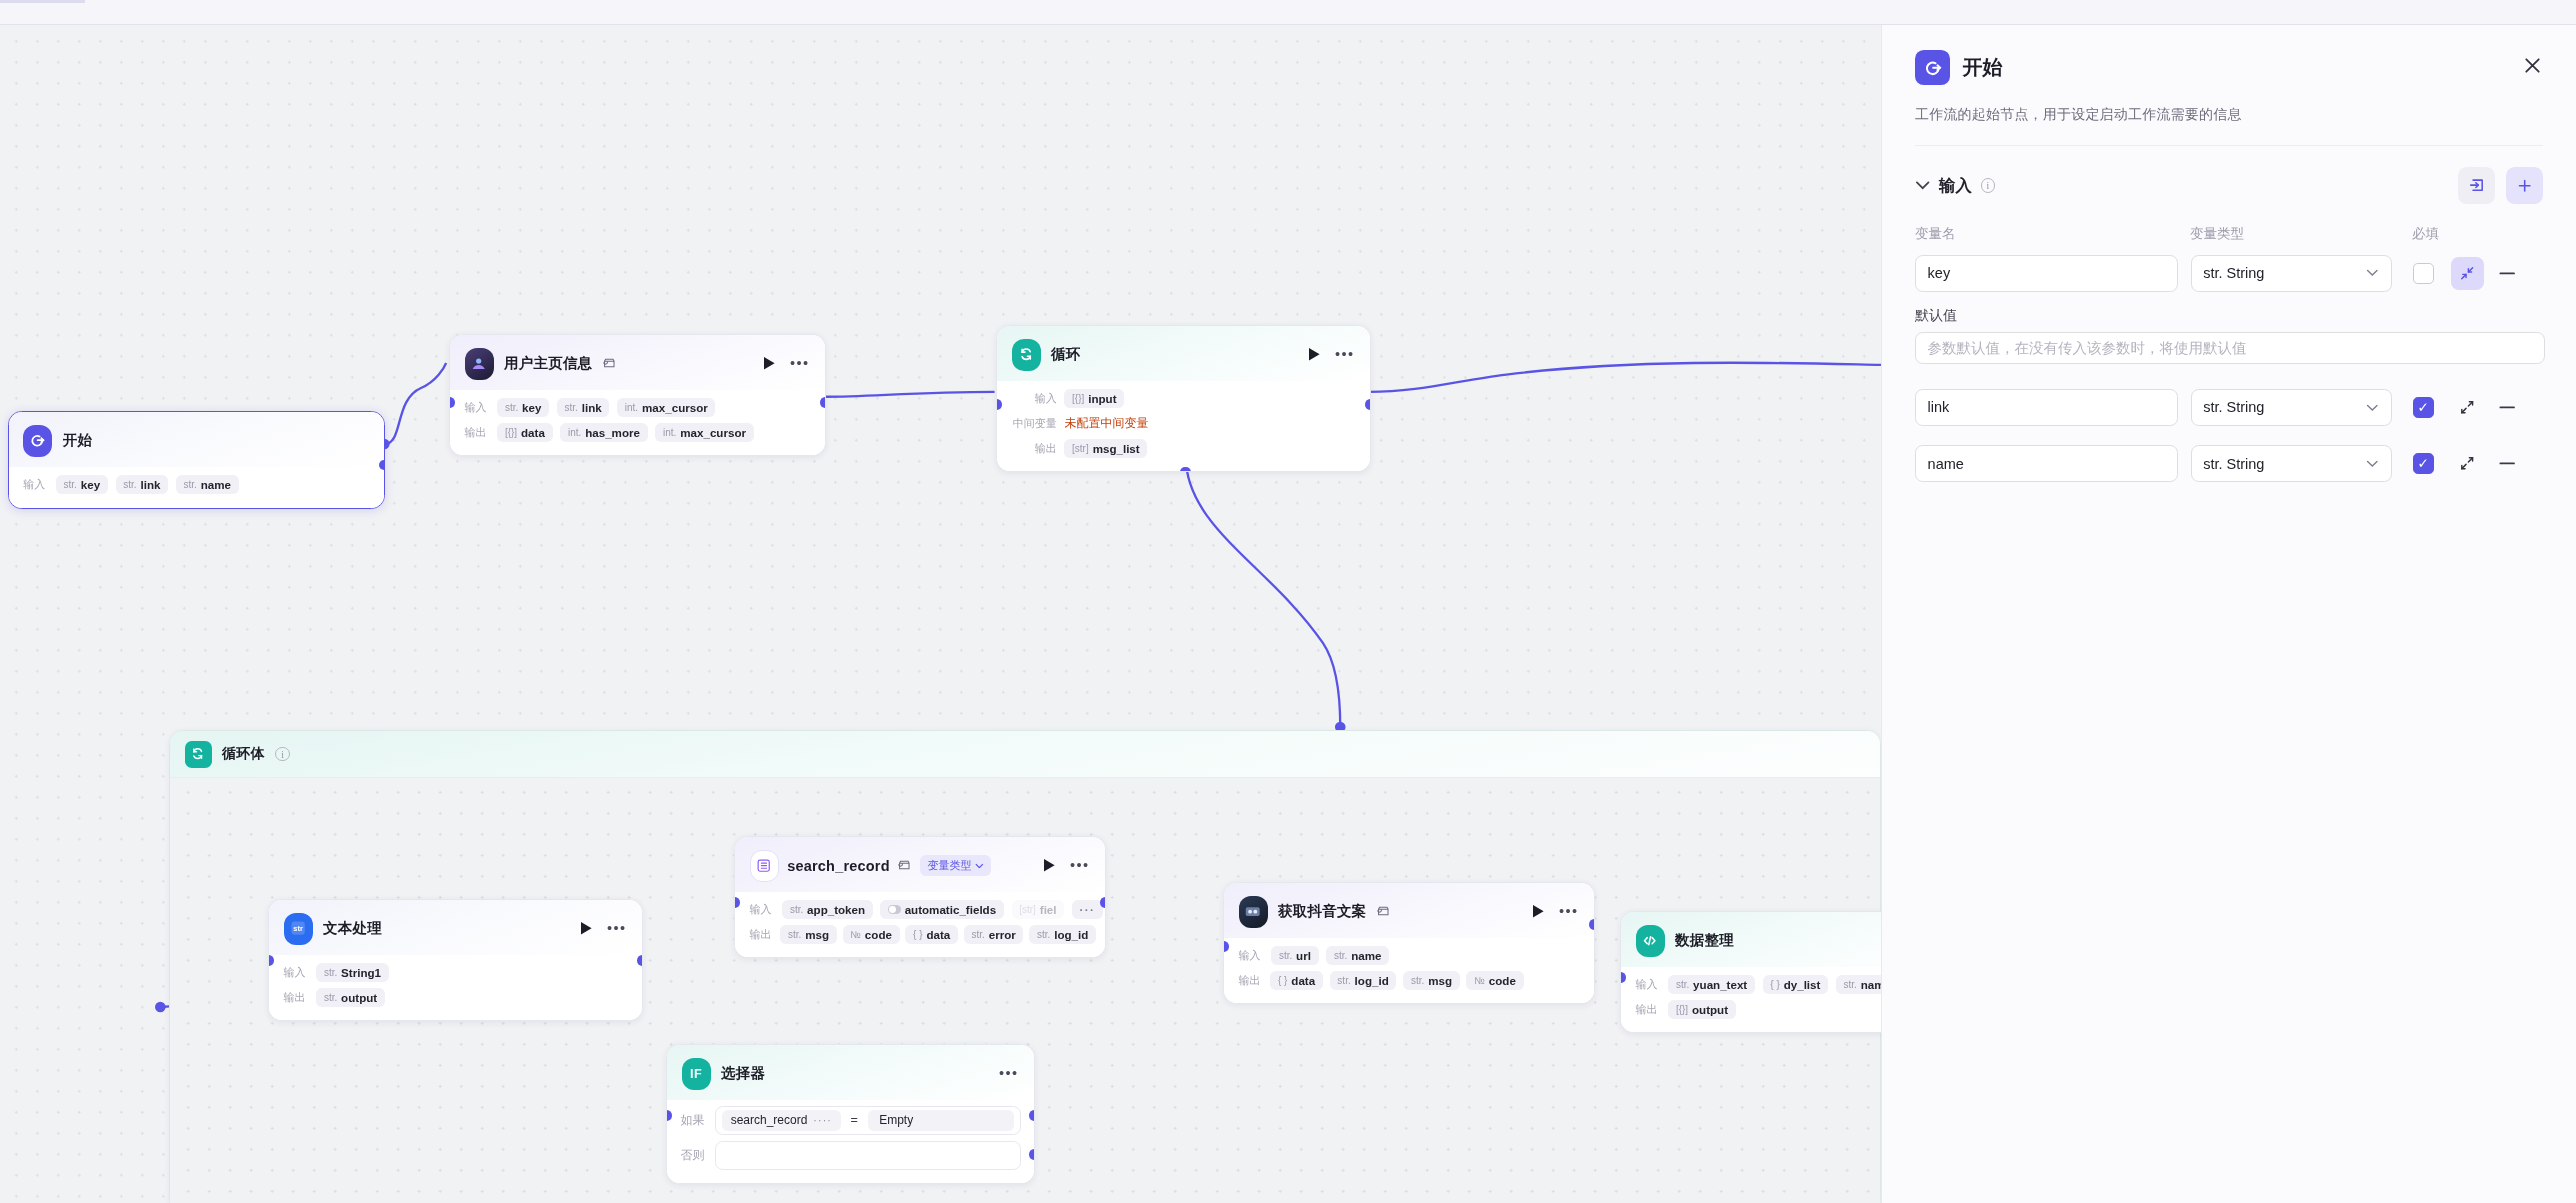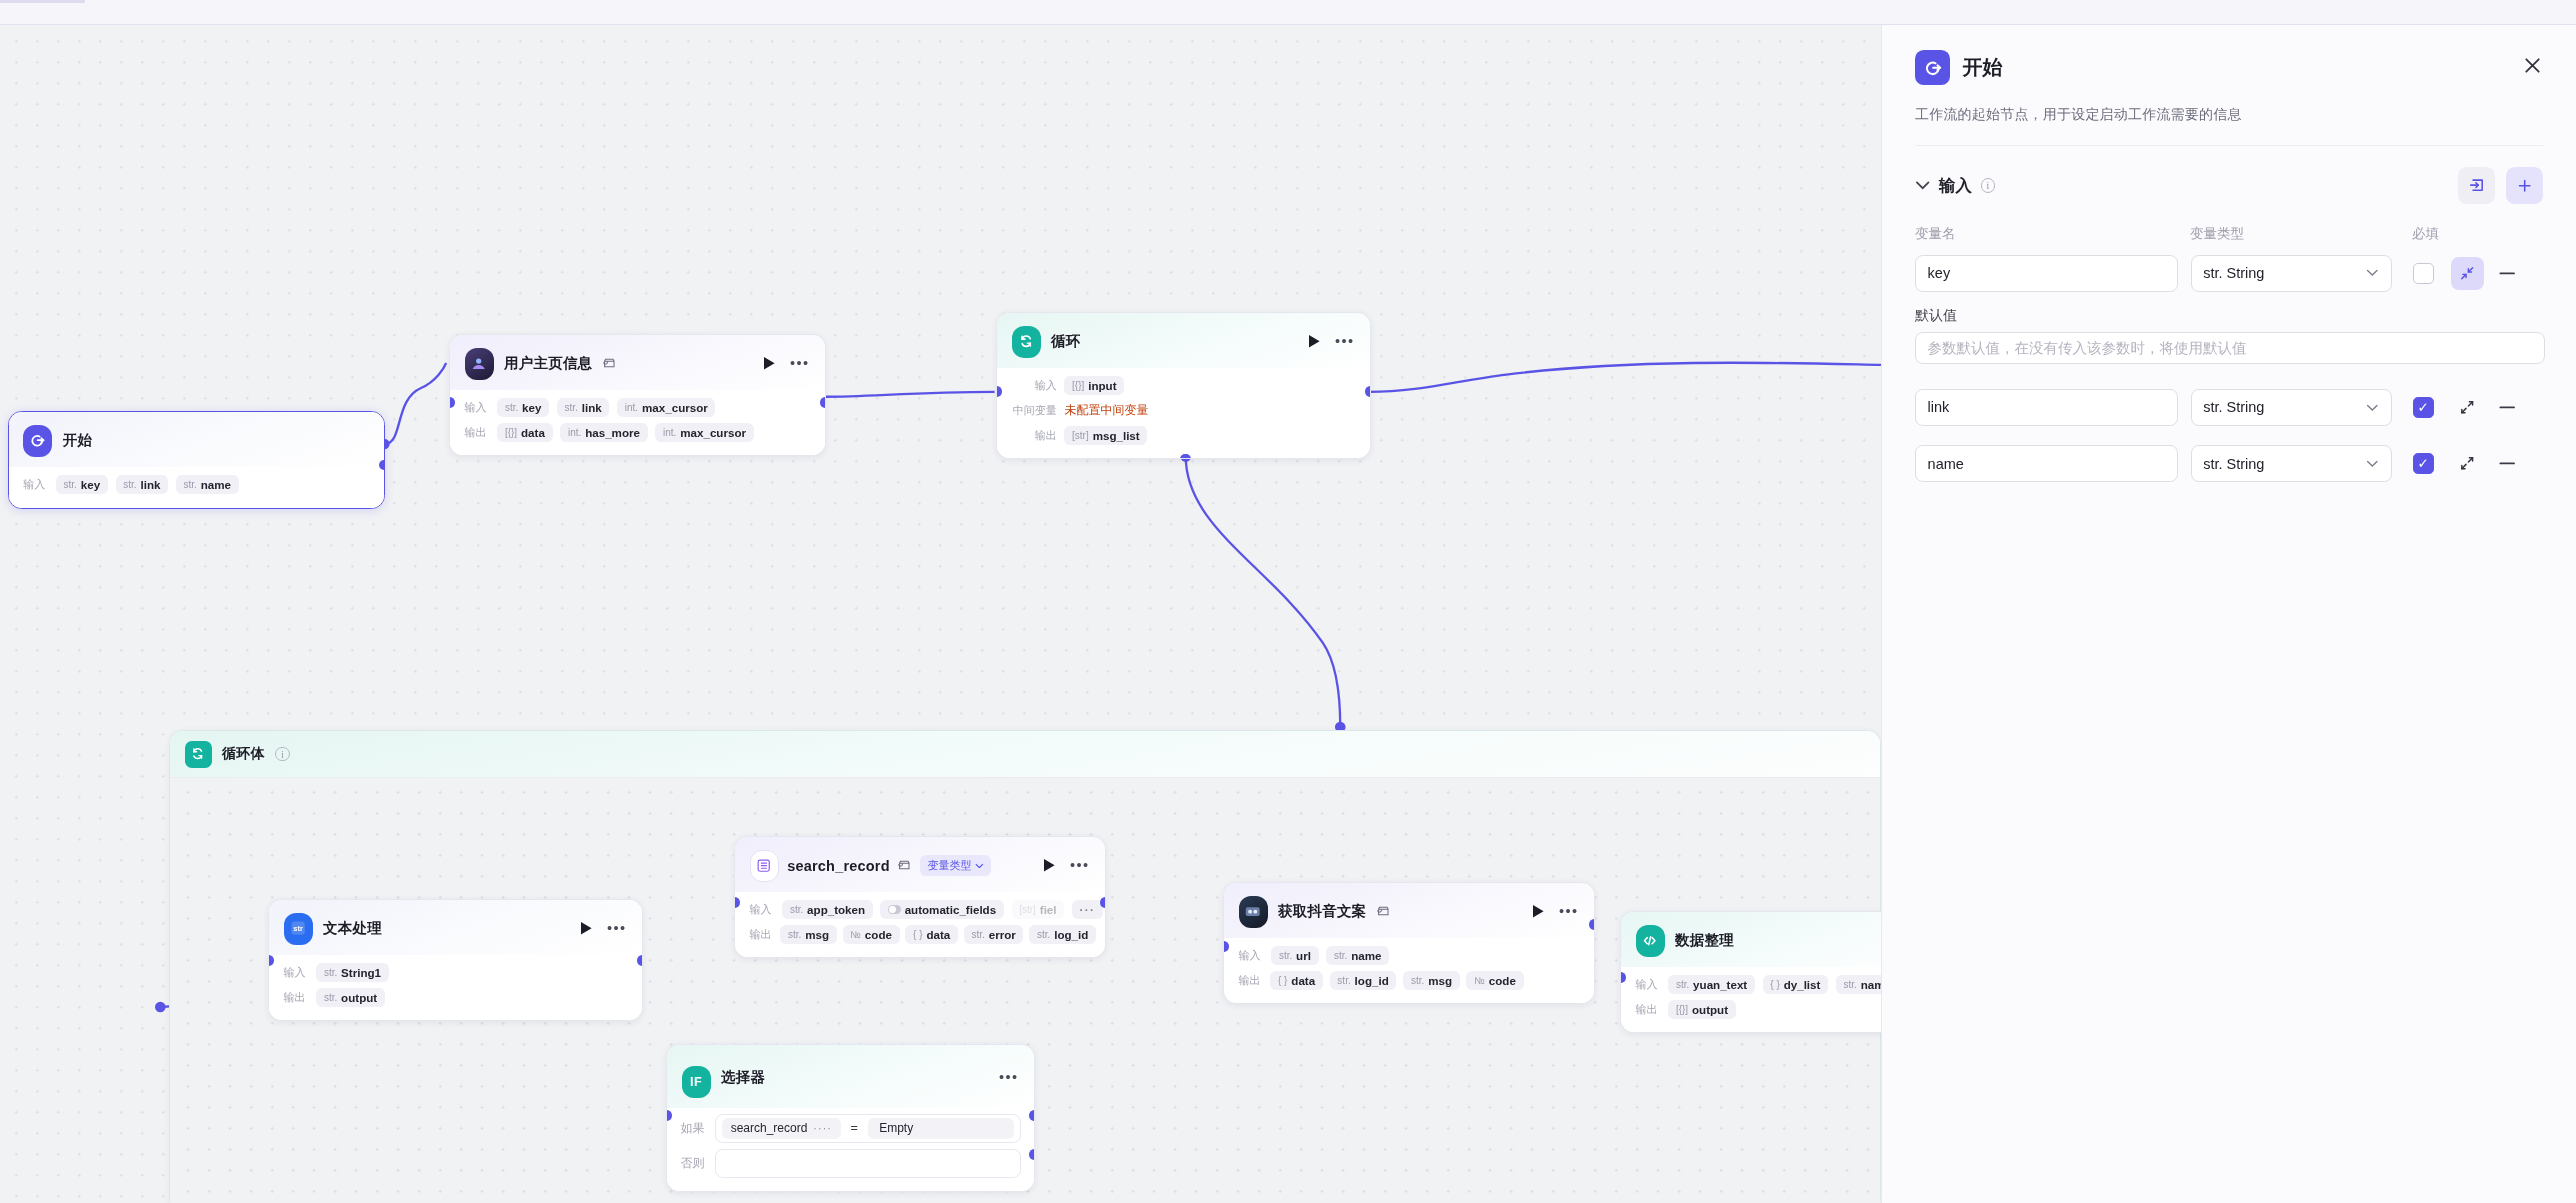--- a/index.html
+++ b/index.html
@@ -309,21 +309,21 @@
           <span class="chip">
               <span class="t">int.</span>
               <span>max_cursor</span>
             </span>
         </div>
       </div>
       <div class="port" style="left:-5.8px; top:62px;"></div>
       <div class="port" style="right:-5.8px; top:62px;"></div>
     </div>
 
-    <div class="node" style="left:996px; top:287px; width:375px;">
+    <div class="node" style="left:996px; top:300px; width:375px;">
       <div class="node-head head-teal">
         <div class="nico teal">
           <svg width="16.4" height="16.4" viewBox="0 0 20 20" fill="none" stroke="#fff" stroke-width="1.9" stroke-linecap="round">
             <path d="M5 7.5A5.3 5.3 0 0 1 15 7"></path>
               <path d="M15 12.5A5.3 5.3 0 0 1 5 13"></path>
             <path d="M5 4v3.5h3.5"></path>
               <path d="M15 16v-3.5h-3.5"></path>
           </svg>
         </div>
         <div class="ntitle">循环</div>
@@ -586,21 +586,21 @@
               <span class="t">[{}]</span>
               <span>output</span>
             </span>
         </div>
       </div>
       <div class="port" style="left:-5.8px; top:60px;"></div>
     </div>
 
     <div class="node" style="left:666px; top:1019px; width:369px;">
       <div class="node-head head-teal">
-        <div class="nico teal" style="font-size:12.6px; letter-spacing:0.5px;margin-top:8px;">IF</div>
+        <div class="nico teal" style="font-size:12.6px; letter-spacing:0.5px;">IF</div>
         <div class="ntitle">选择器</div>
         <div class="head-right">
           <span class="dots">•••</span>
         </div>
       </div>
       <div class="node-body" style="padding:0 13.5px 13.5px 13.5px;">
         <div class="ifrow">
           <span class="iflab">如果</span>
           <div class="ifbox">
             <span class="ifpill">

